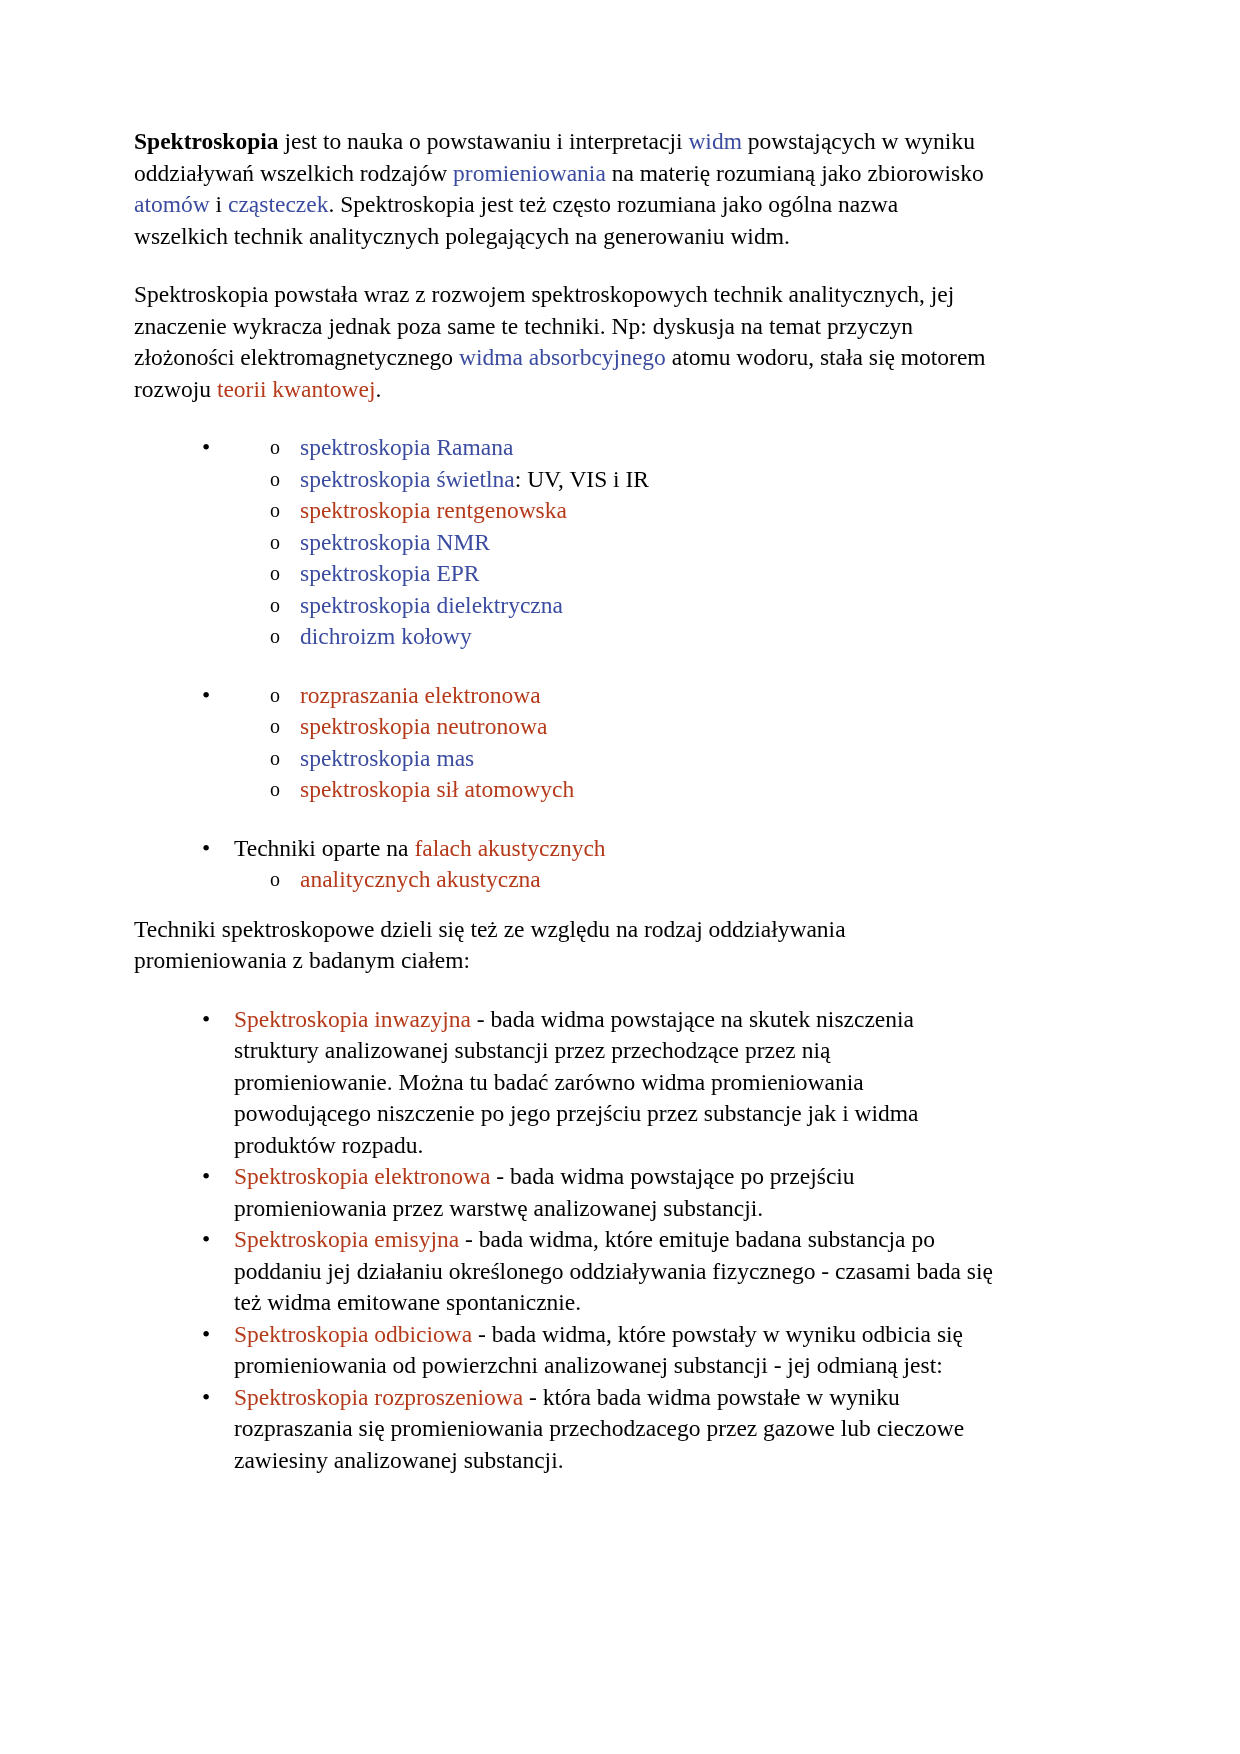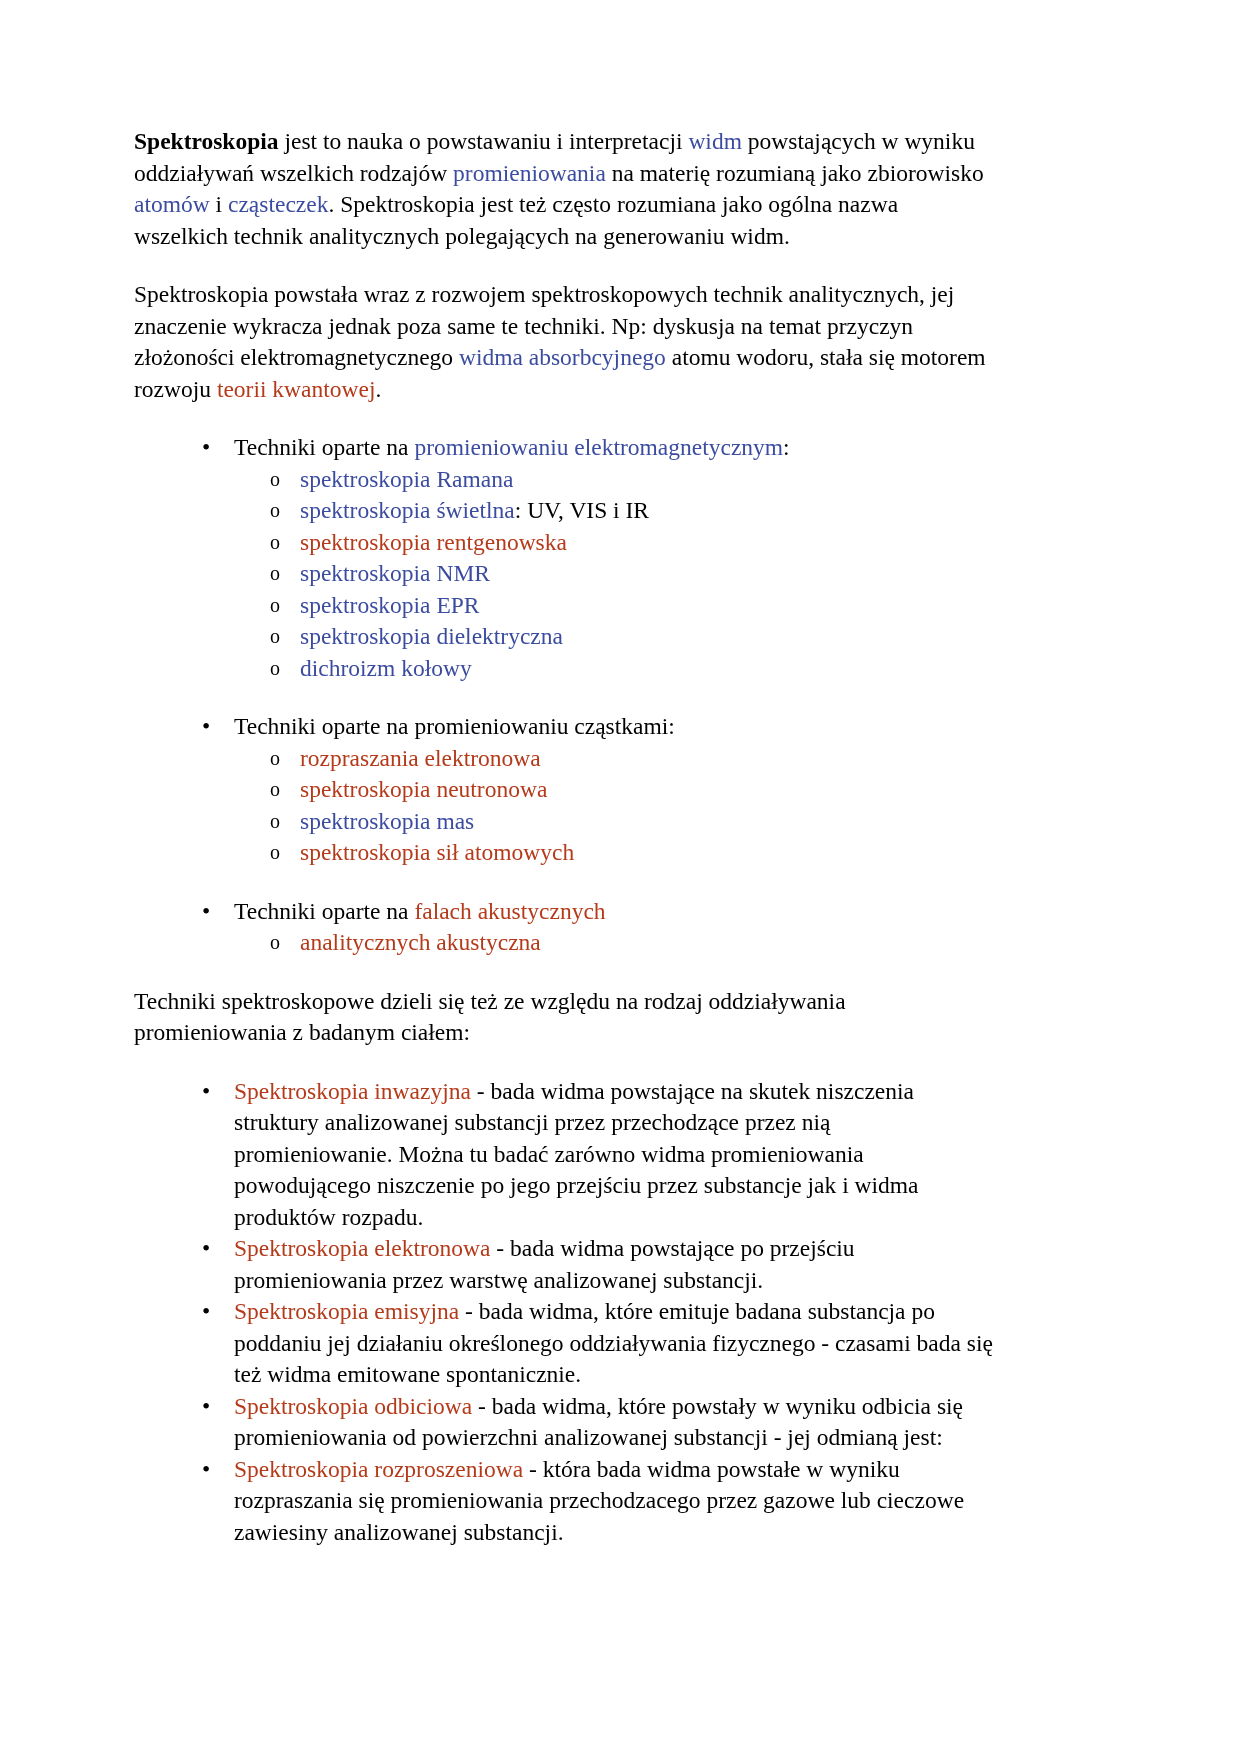--- a/index.html
+++ b/index.html
@@ -99,44 +99,44 @@
 <div class="page">
   <div class="content">
 
     <p class="para"><span class="bold">Spektroskopia</span><span> jest to nauka o powstawaniu i interpretacji </span><span class="link-blue">widm</span><span> powstających w wyniku oddziaływań wszelkich rodzajów </span><span class="link-blue">promieniowania</span><span> na materię rozumianą jako zbiorowisko </span><span class="link-blue">atomów</span><span> i </span><span class="link-blue">cząsteczek</span><span>. Spektroskopia jest też często rozumiana jako ogólna nazwa wszelkich technik analitycznych polegających na generowaniu widm.</span></p>
 
     <p class="para"><span>Spektroskopia powstała wraz z rozwojem spektroskopowych technik analitycznych, jej znaczenie wykracza jednak poza same te techniki. Np: dyskusja na temat przyczyn złożoności elektromagnetycznego </span><span class="link-blue">widma absorbcyjnego</span><span> atomu wodoru, stała się motorem rozwoju </span><span class="link-red">teorii kwantowej</span><span>.</span></p>
 
 
     <div class="listblock" id="groups-root">
         <ul class="level1">
-          <li class="l1"><span class="bullet">•</span><span><span>Techniki oparte na </span><span class="link-blue">promieniowaniu elektromagnetycznym</span><span>:</span></span><ul class="level2">
+          <li class="l1"><span class="bullet">•</span><ul class="level2">
               <li class="l2"><span class="omark">o</span><span class="link-blue">spektroskopia Ramana</span></li>
               <li class="l2"><span class="omark">o</span><span class="link-blue">spektroskopia świetlna</span><span>: UV, VIS i IR</span></li>
               <li class="l2"><span class="omark">o</span><span class="link-red">spektroskopia rentgenowska</span></li>
               <li class="l2"><span class="omark">o</span><span class="link-blue">spektroskopia NMR</span></li>
               <li class="l2"><span class="omark">o</span><span class="link-blue">spektroskopia EPR</span></li>
               <li class="l2"><span class="omark">o</span><span class="link-blue">spektroskopia dielektryczna</span></li>
               <li class="l2"><span class="omark">o</span><span class="link-blue">dichroizm kołowy</span></li>
             </ul></li>
           <div class="group-gap"></div>
-          <li class="l1"><span class="bullet">•</span><span><span>Techniki oparte na promieniowaniu cząstkami:</span></span><ul class="level2">
+          <li class="l1"><span class="bullet">•</span><ul class="level2">
               <li class="l2"><span class="omark">o</span><span class="link-red">rozpraszania elektronowa</span></li>
               <li class="l2"><span class="omark">o</span><span class="link-red">spektroskopia neutronowa</span></li>
               <li class="l2"><span class="omark">o</span><span class="link-blue">spektroskopia mas</span></li>
               <li class="l2"><span class="omark">o</span><span class="link-red">spektroskopia sił atomowych</span></li>
             </ul></li>
           <div class="group-gap"></div>
           <li class="l1"><span class="bullet">•</span><span><span>Techniki oparte na </span><span class="link-red">falach akustycznych</span></span><ul class="level2">
               <li class="l2"><span class="omark">o</span><span class="link-red">analitycznych akustyczna</span></li>
             </ul></li>
         </ul>
       </div>
 
-    <p class="para" style="margin-top:27px">Techniki spektroskopowe dzieli się też ze względu na rodzaj oddziaływania promieniowania z badanym ciałem:</p>
+    <p class="para" style="margin-top:18px">Techniki spektroskopowe dzieli się też ze względu na rodzaj oddziaływania promieniowania z badanym ciałem:</p>
 
     <div class="listblock" id="defs-root">
         <ul class="flat">
           <li class="fl"><span class="bullet">•</span><span class="link-red">Spektroskopia inwazyjna</span><span> - bada widma powstające na skutek niszczenia struktury analizowanej substancji przez przechodzące przez nią promieniowanie. Można tu badać zarówno widma promieniowania powodującego niszczenie po jego przejściu przez substancje jak i widma produktów rozpadu.</span></li>
           <li class="fl"><span class="bullet">•</span><span class="link-red">Spektroskopia elektronowa</span><span> - bada widma powstające po przejściu promieniowania przez warstwę analizowanej substancji.</span></li>
           <li class="fl"><span class="bullet">•</span><span class="link-red">Spektroskopia emisyjna</span><span> - bada widma, które emituje badana substancja po poddaniu jej działaniu określonego oddziaływania fizycznego - czasami bada się też widma emitowane spontanicznie.</span></li>
           <li class="fl"><span class="bullet">•</span><span class="link-red">Spektroskopia odbiciowa</span><span> - bada widma, które powstały w wyniku odbicia się promieniowania od powierzchni analizowanej substancji - jej odmianą jest:</span></li>
           <li class="fl"><span class="bullet">•</span><span class="link-red">Spektroskopia rozproszeniowa</span><span> - która bada widma powstałe w wyniku rozpraszania się promieniowania przechodzacego przez gazowe lub cieczowe zawiesiny analizowanej substancji.</span></li>
         </ul>
       </div>

